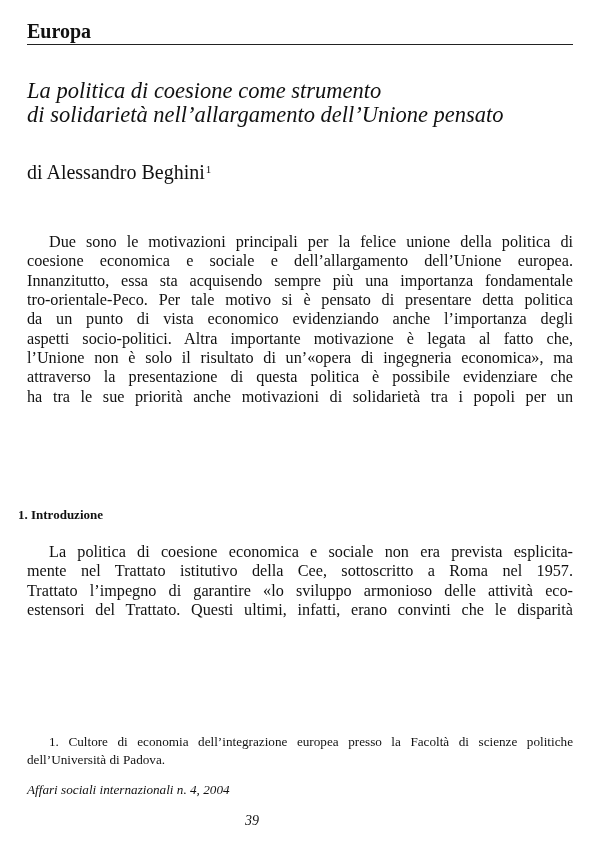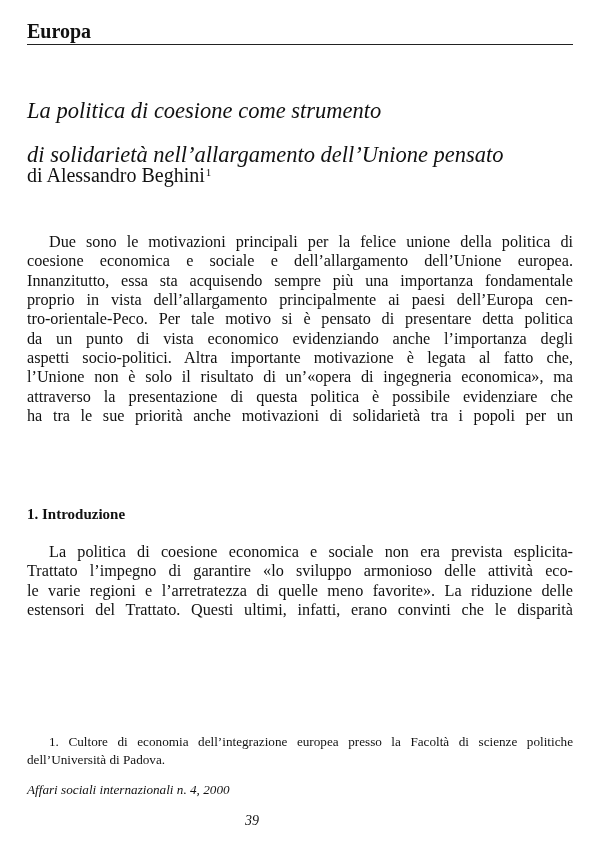--- a/index.html
+++ b/index.html
@@ -38,27 +38,27 @@
   }
   .title {
     position: absolute;
     left: 27px;
     top: 79px;
     width: 560px;
     font-style: italic;
     font-size: 22.5px;
     line-height: 23.5px;
   }
-  .title .tline { display: block; white-space: nowrap; margin-top: 20px; }
+  .title .tline { display: block; white-space: nowrap; }
   .author {
     position: absolute;
     left: 27px;
     top: 158px;
     font-size: 20px;
-    line-height: 34px;
+    line-height: 28px;
   }
   .author sup {
     font-size: 11px;
     vertical-align: top;
     position: relative;
     top: -3px;
     margin-left: 1px;
   }
   .para {
     position: absolute;
@@ -73,24 +73,24 @@
     white-space: nowrap;
     text-align: justify;
     text-align-last: justify;
     overflow: hidden;
   }
   .line.indent { padding-left: 22px; }
   .line.last { text-align-last: left; }
   .abstract { top: 233px; }
   .section-heading {
     position: absolute;
-    left: 27px;
+    left: 18px;
     top: 505px;
     font-weight: bold;
-    font-size: 15px;
+    font-size: 13px;
     line-height: 19px;
   }
   .intro { top: 543px; }
   .footnote {
     position: absolute;
     left: 27px;
     top: 733px;
     width: 546px;
     font-size: 13.2px;
     line-height: 18px;
@@ -130,40 +130,39 @@
   </div>
 
   <div class="author">
     <span>di Alessandro Beghini</span><sup>1</sup>
   </div>
 
   <div class="para abstract">
     <span class="line indent">Due sono le motivazioni principali per la felice unione della politica di</span>
     <span class="line">coesione economica e sociale e dell’allargamento dell’Unione europea.</span>
     <span class="line">Innanzitutto, essa sta acquisendo sempre più una importanza fondamentale</span>
-    <span class="line">proprio in vista dell’allargamento principalmente ai paesi dell’Europa cen-</span>
     <span class="line">tro-orientale-Peco. Per tale motivo si è pensato di presentare detta politica</span>
     <span class="line">da un punto di vista economico evidenziando anche l’importanza degli</span>
     <span class="line">aspetti socio-politici. Altra importante motivazione è legata al fatto che,</span>
     <span class="line">l’Unione non è solo il risultato di un’«opera di ingegneria economica», ma</span>
     <span class="line">attraverso la presentazione di questa politica è possibile evidenziare che</span>
     <span class="line">ha tra le sue priorità anche motivazioni di solidarietà tra i popoli per un</span>
   </div>
 
   <div class="section-heading">1. Introduzione</div>
 
   <div class="para intro">
     <span class="line indent">La politica di coesione economica e sociale non era prevista esplicita-</span>
+    <span class="line">mente nel Trattato istitutivo della Cee, sottoscritto a Roma nel 1957.</span>
     <span class="line">Trattato l’impegno di garantire «lo sviluppo armonioso delle attività eco-</span>
-    <span class="line">le varie regioni e l’arretratezza di quelle meno favorite». La riduzione delle</span>
     <span class="line">estensori del Trattato. Questi ultimi, infatti, erano convinti che le disparità</span>
   </div>
 
   <div class="footnote">
     <span class="line indent">1. Cultore di economia dell’integrazione europea presso la Facoltà di scienze politiche</span>
     <span class="line last">dell’Università di Padova.</span>
   </div>
 
-  <div class="journal-ref">Affari sociali internazionali n. 4, 2000</div>
+  <div class="journal-ref">Affari sociali internazionali n. 4, 2004</div>
 
   <div class="page-number">39</div>
 
 </div>
 
 </body></html>

